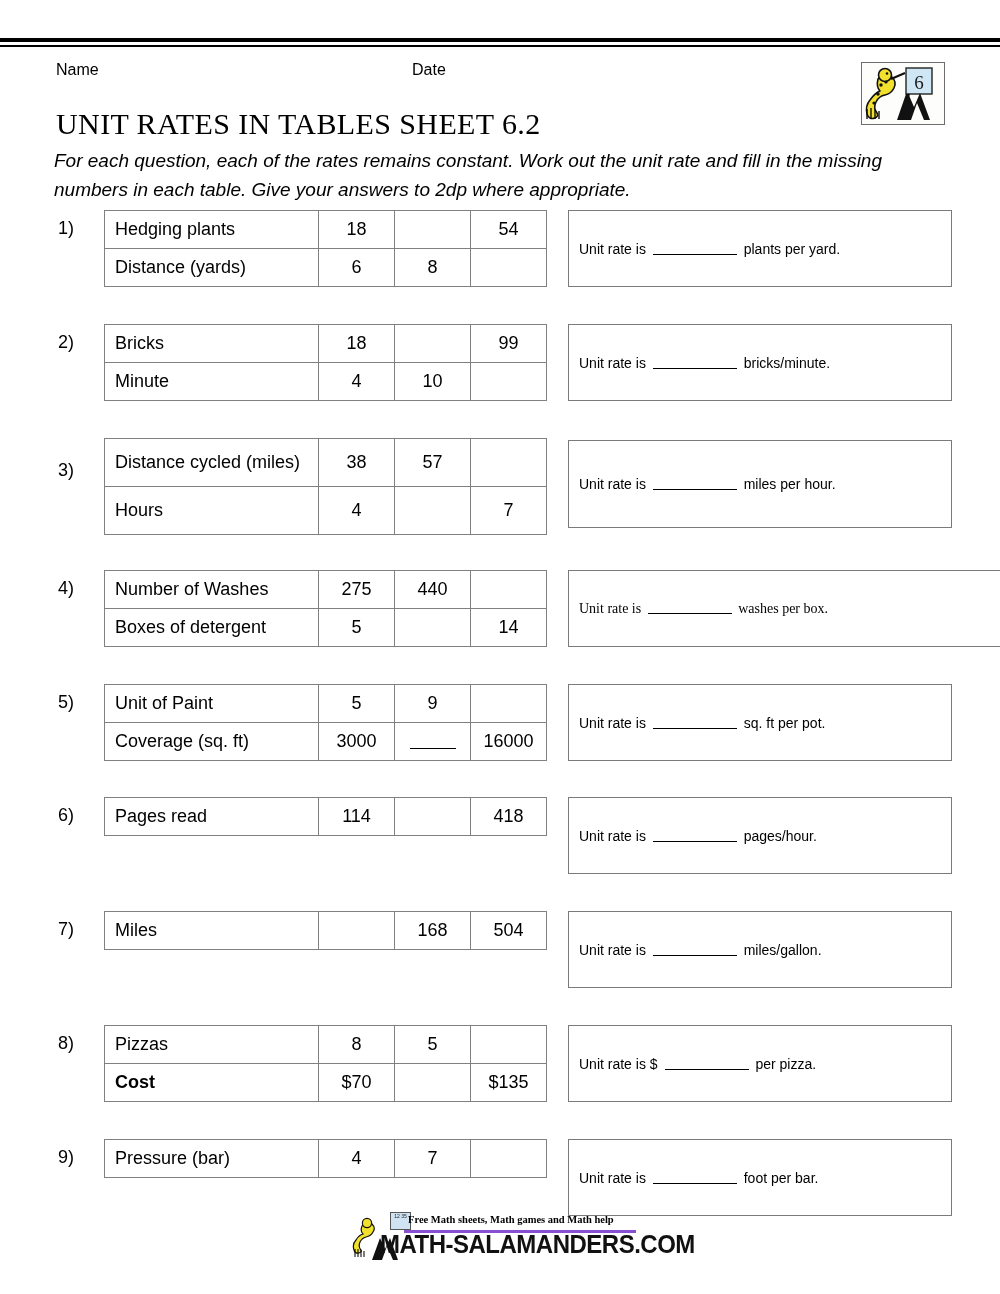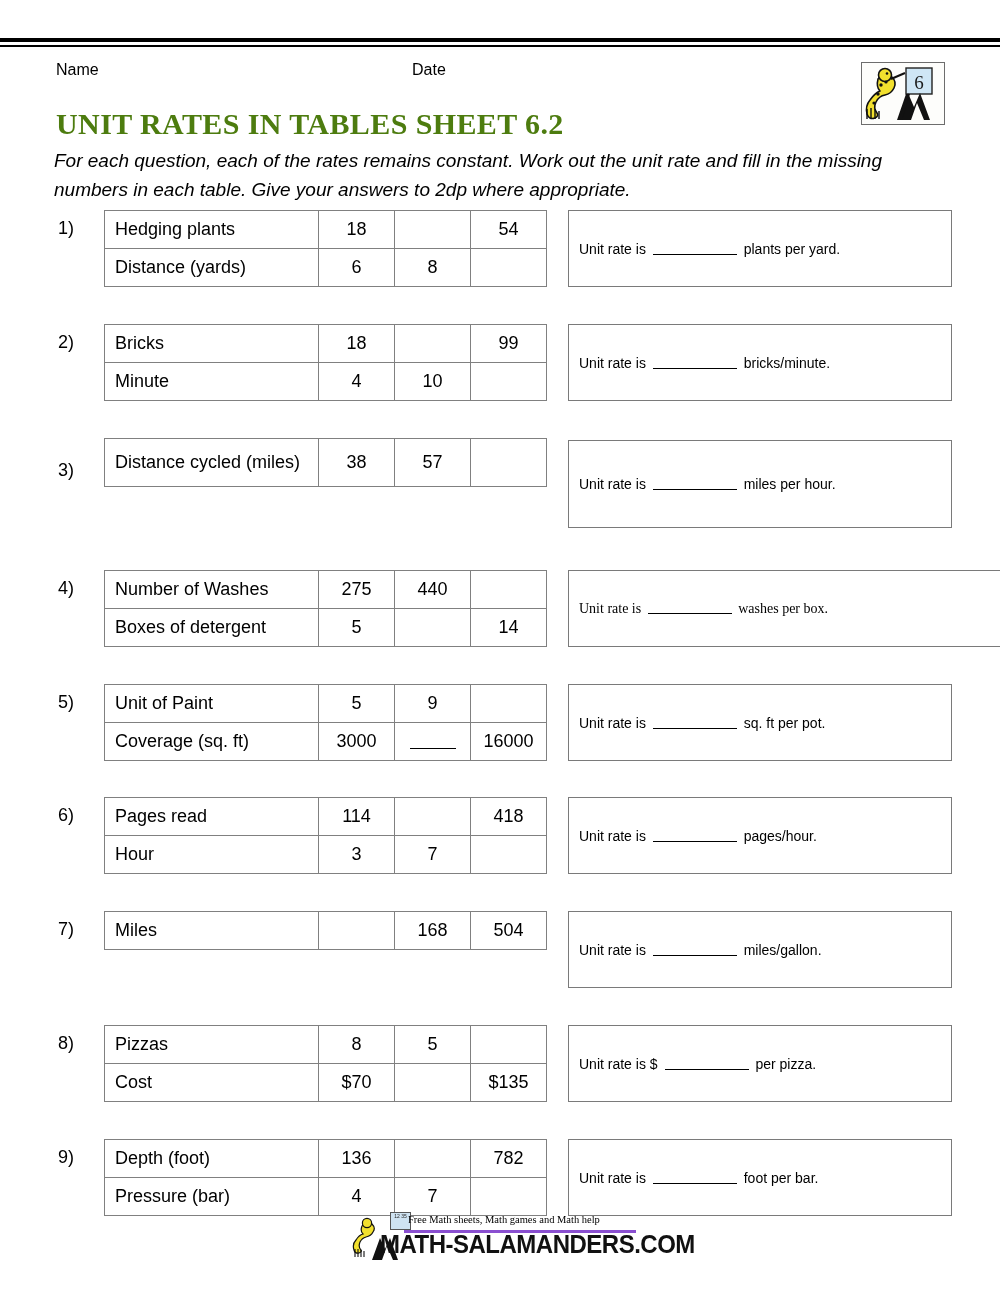--- a/index.html
+++ b/index.html
@@ -144,21 +144,21 @@
   
   .footer {
     position: absolute;
     left: 352px; top: 1214px;
     width: 300px; height: 56px;
   }
   .footer-tag {
     position: absolute;
     left: 56px; top: 0px;
     font-size: 10.5px;
-    font-weight: normal;
+    font-weight: bold;
     white-space: nowrap;
     font-family: "Liberation Serif", serif;
   }
   .footer-underline {
     position: absolute;
     left: 52px; top: 16px;
     width: 232px; height: 2.5px;
     background: #8a4fd0;
   }
   .footer-url {
@@ -221,21 +221,21 @@
         <path d="M5 46 L5 56 M9 45 L9 56 M13 46 L13 56 M17 48 L17 56" stroke="#111" stroke-width="1.4"></path>
 
         <circle cx="19" cy="22" r="1.7" fill="#111"></circle>
         <circle cx="24" cy="19" r="1.6" fill="#111"></circle>
         <circle cx="16" cy="31" r="1.7" fill="#111"></circle>
         <circle cx="12" cy="40" r="1.6" fill="#111"></circle>
       </svg>
     </div>
   </div>
 
-  <div class="worksheet-title" style="color: #4d7c0f; font-weight: bold;">UNIT RATES IN TABLES SHEET 6.2</div>
+  <div class="worksheet-title" style="color: #000000;">UNIT RATES IN TABLES SHEET 6.2</div>
   <div class="intro">For each question, each of the rates remains constant.  Work out the unit rate and fill in the missing numbers in each table. Give your answers to 2dp where appropriate.</div>
 </div>
 
 <div id="questions-root">
     <div class="qrow" style="top: 210px;">
       <div class="qnum" style="top: 8px;">1)</div>
       <table class="qtable">
         <tbody>
           <tr>
             <td class="label-cell" style="height: 38px;">Hedging plants</td>
@@ -280,20 +280,26 @@
     <div class="qrow" style="top: 438px;">
       <div class="qnum" style="top: 22px;">3)</div>
       <table class="qtable">
         <tbody>
           <tr>
             <td class="label-cell" style="height: 48px;">Distance cycled (miles)</td>
             <td class="val-cell" style="height: 48px;">38</td>
             <td class="val-cell" style="height: 48px;">57</td>
             <td class="val-cell" style="height: 48px;"></td>
           </tr>
+          <tr>
+            <td class="label-cell" style="height: 48px;">Hours</td>
+            <td class="val-cell" style="height: 48px;">4</td>
+            <td class="val-cell" style="height: 48px;"></td>
+            <td class="val-cell" style="height: 48px;">7</td>
+          </tr>
         </tbody>
       </table>
       <div class="answer-box" style="top: 2px; height: 88px; width: 384px;">
         <div class="answer-text"><span>Unit rate is</span> <span class="ansblank"></span> <span>miles per hour.</span></div>
       </div>
     </div>
     <div class="qrow" style="top: 570px;">
       <div class="qnum" style="top: 8px;">4)</div>
       <table class="qtable">
         <tbody>
@@ -340,26 +346,20 @@
     <div class="qrow" style="top: 797px;">
       <div class="qnum" style="top: 8px;">6)</div>
       <table class="qtable">
         <tbody>
           <tr>
             <td class="label-cell" style="height: 38px;">Pages read</td>
             <td class="val-cell" style="height: 38px;">114</td>
             <td class="val-cell" style="height: 38px;"></td>
             <td class="val-cell" style="height: 38px;">418</td>
           </tr>
-          <tr>
-            <td class="label-cell" style="height: 38px;">Hour</td>
-            <td class="val-cell" style="height: 38px;">3</td>
-            <td class="val-cell" style="height: 38px;">7</td>
-            <td class="val-cell" style="height: 38px;"></td>
-          </tr>
         </tbody>
       </table>
       <div class="answer-box" style="top: 0px; height: 77px; width: 384px;">
         <div class="answer-text"><span>Unit rate is</span> <span class="ansblank"></span> <span>pages/hour.</span></div>
       </div>
     </div>
     <div class="qrow" style="top: 911px;">
       <div class="qnum" style="top: 8px;">7)</div>
       <table class="qtable">
         <tbody>
@@ -379,41 +379,35 @@
       <div class="qnum" style="top: 8px;">8)</div>
       <table class="qtable">
         <tbody>
           <tr>
             <td class="label-cell" style="height: 38px;">Pizzas</td>
             <td class="val-cell" style="height: 38px;">8</td>
             <td class="val-cell" style="height: 38px;">5</td>
             <td class="val-cell" style="height: 38px;"></td>
           </tr>
           <tr>
-            <td class="label-cell" style="height: 38px;">Cost</td>
+            <td class="label-cell" style="height: 38px; font-weight: bold;">Cost</td>
             <td class="val-cell" style="height: 38px;">$70</td>
             <td class="val-cell" style="height: 38px;"></td>
             <td class="val-cell" style="height: 38px;">$135</td>
           </tr>
         </tbody>
       </table>
       <div class="answer-box" style="top: 0px; height: 77px; width: 384px;">
         <div class="answer-text"><span>Unit rate is</span> <span>$</span> <span class="ansblank"></span> <span>per pizza.</span></div>
       </div>
     </div>
     <div class="qrow" style="top: 1139px;">
       <div class="qnum" style="top: 8px;">9)</div>
       <table class="qtable">
         <tbody>
-          <tr>
-            <td class="label-cell" style="height: 38px;">Depth (foot)</td>
-            <td class="val-cell" style="height: 38px;">136</td>
-            <td class="val-cell" style="height: 38px;"></td>
-            <td class="val-cell" style="height: 38px;">782</td>
-          </tr>
           <tr>
             <td class="label-cell" style="height: 38px;">Pressure (bar)</td>
             <td class="val-cell" style="height: 38px;">4</td>
             <td class="val-cell" style="height: 38px;">7</td>
             <td class="val-cell" style="height: 38px;"></td>
           </tr>
         </tbody>
       </table>
       <div class="answer-box" style="top: 0px; height: 77px; width: 384px;">
         <div class="answer-text"><span>Unit rate is</span> <span class="ansblank"></span> <span>foot per bar.</span></div>

